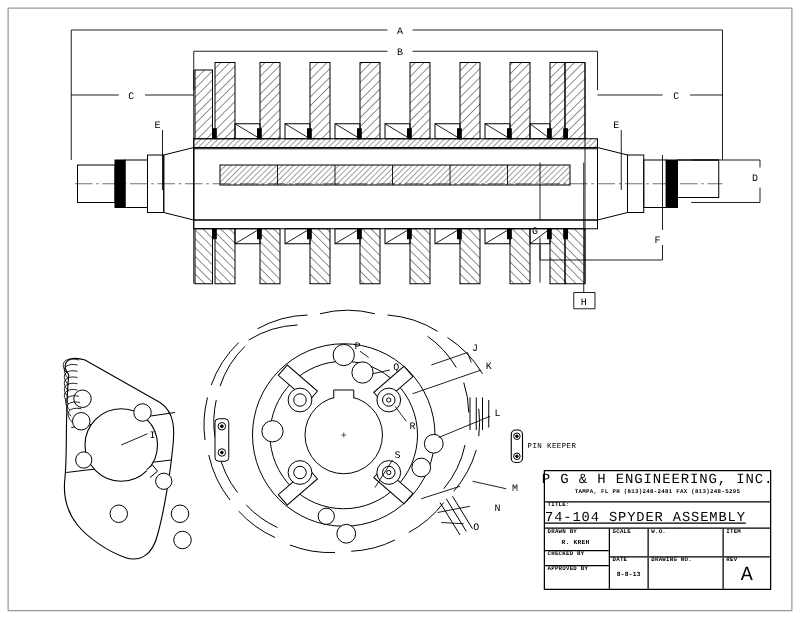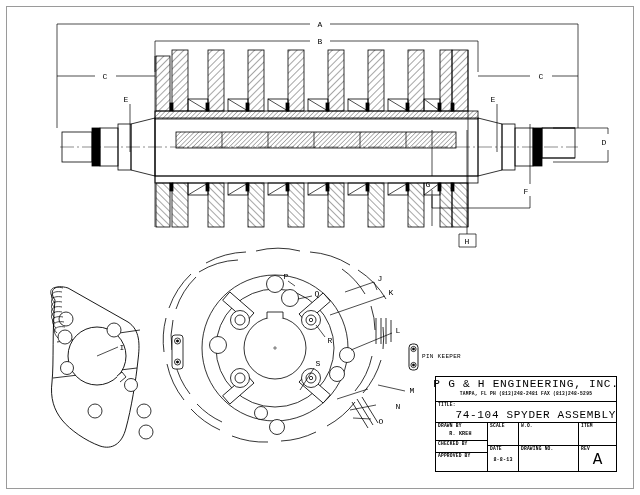--- a/index.html
+++ b/index.html
@@ -98,25 +98,26 @@
     font-weight: bold;
     letter-spacing: 0.2px;
     color: #000;
     line-height: 6px;
   }
   #tb-title-value {
     position: absolute;
     left: 0;
     right: 0;
     top: 7px;
-    text-align: right;
+    text-align: left;
     font-family: "Liberation Mono", monospace;
     font-size: 11px;
     letter-spacing: 0.7px;
     color: #000;
+    text-decoration: underline;
   }
   #tb-grid {
     flex: 1;
     display: flex;
   }
   #tb-col-left {
     width: 52px;
     border-right: 1.1px solid #000;
     box-sizing: border-box;
     display: flex;

